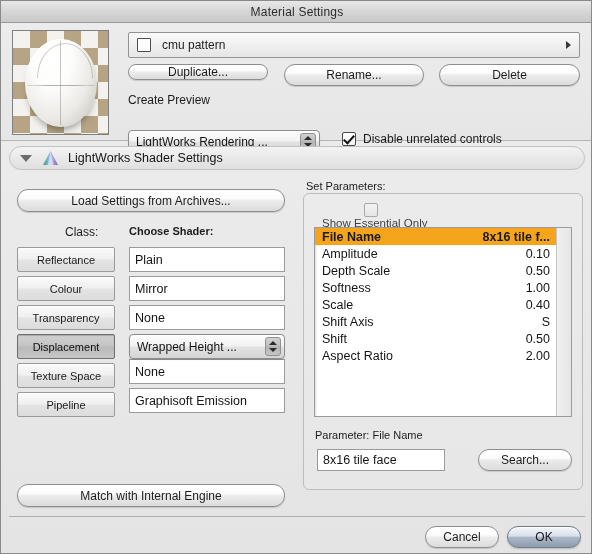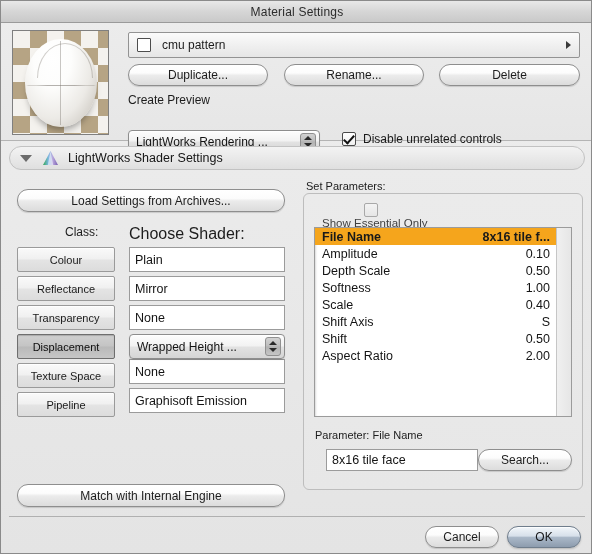--- a/index.html
+++ b/index.html
@@ -150,21 +150,21 @@
     cursor: default;
     user-select: none;
   }
   .cap-btn.default {
     border-color: #6f7d8c;
     background: linear-gradient(180deg, #f2f6fa 0%, #d7e0ea 45%, #aab8c8 52%, #8d9cae 100%);
     color: #17181a;
     box-shadow: 0 1px 2px rgba(0,0,0,.2), inset 0 1px 0 rgba(255,255,255,.75);
   }
 
-  #btn-duplicate { position: absolute; left: 127px; top: 41px; width: 140px; height: 22px; }
+  #btn-duplicate { position: absolute; left: 127px; top: 41px; width: 140px; height: 16px; }
   #btn-rename    { position: absolute; left: 283px; top: 41px; width: 140px; height: 22px; }
   #btn-delete    { position: absolute; left: 438px; top: 41px; width: 141px; height: 22px; }
 
   #create-preview-label {
     position: absolute;
     left: 127px; top: 70px;
     font-size: 12px;
     color: #1c1c1c;
   }
 
@@ -287,21 +287,21 @@
   }
 
   #label-class {
     position: absolute;
     left: 32px; top: 224px;
     font-size: 12px; color: #1c1c1c; margin-left: 32px;
   }
   #label-shader {
     position: absolute;
     left: 128px; top: 224px;
-    font-size: 16px; color: #1c1c1c;
+    font-size: 11px; color: #1c1c1c; font-weight: bold;
   }
 
   #class-list {
     position: absolute;
     left: 16px; top: 246px;
     width: 98px;
   }
   .class-btn {
     box-sizing: border-box;
     width: 98px; height: 25px;
@@ -423,22 +423,22 @@
   }
 
   #label-parameter {
     position: absolute;
     left: 11px; top: 235px;
     font-size: 11px;
     color: #1c1c1c;
   }
   #param-value-input {
     position: absolute;
-    left: 22px; top: 255px;
-    width: 152px; height: 22px;
+    left: 13px; top: 255px;
+    width: 128px; height: 22px;
     box-sizing: border-box;
     border: 1px solid #9b9b9b;
     background: #ffffff;
     font-size: 12.5px;
     color: #141414;
     display: flex;
     align-items: center;
     padding-left: 5px;
   }
   #btn-search {
@@ -519,22 +519,22 @@
     </span>
     <span class="sec-title">LightWorks Shader Settings</span>
   </div>
 
   <div class="cap-btn" id="btn-load">Load Settings from Archives...</div>
 
   <div id="label-class">Class:</div>
   <div id="label-shader">Choose Shader:</div>
 
   <div id="class-list">
+    <div class="class-btn">Reflectance</div>
     <div class="class-btn">Colour</div>
-    <div class="class-btn">Reflectance</div>
     <div class="class-btn">Transparency</div>
     <div class="class-btn selected">Displacement</div>
     <div class="class-btn">Texture Space</div>
     <div class="class-btn">Pipeline</div>
   </div>
 
   <div id="shader-list">
     <div class="shader-field">Plain</div>
     <div class="shader-field">Mirror</div>
     <div class="shader-field">None</div>

